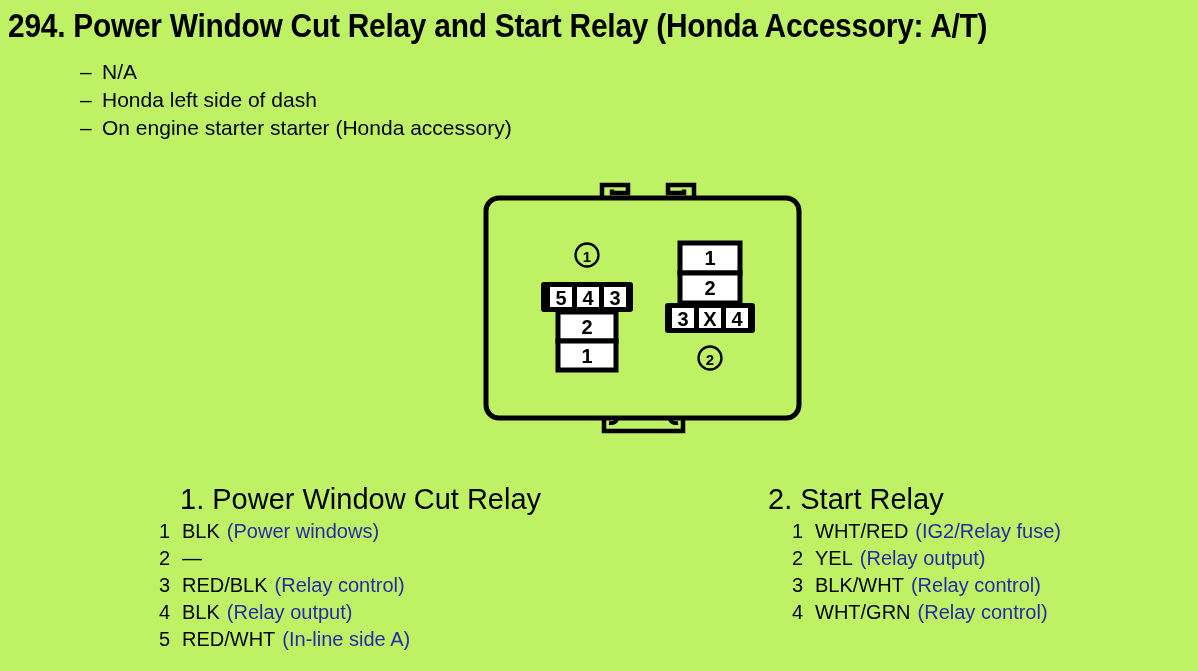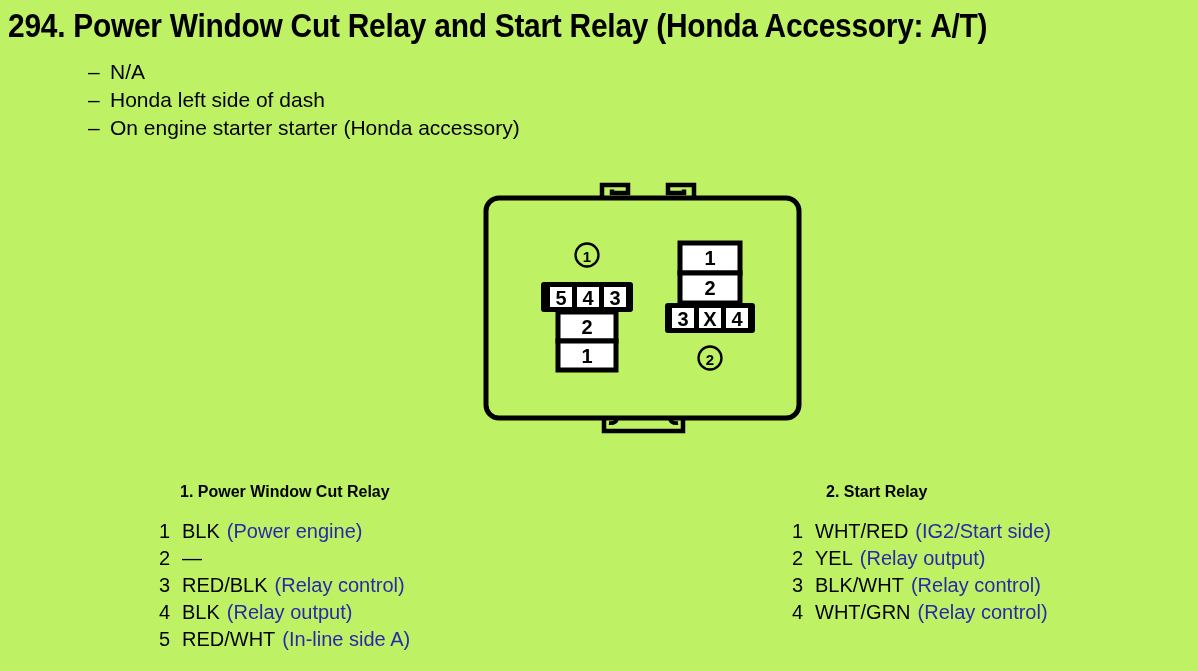--- a/index.html
+++ b/index.html
@@ -26,47 +26,47 @@
     font-weight: 700;
     white-space: nowrap;
     transform: scaleX(0.88);
     transform-origin: left top;
     letter-spacing: -0.3px;
   }
 
   
   .notes {
     position: absolute;
-    left: 88px;
+    left: 80px;
     top: 58px;
     font-size: 21px;
     line-height: 28px;
   }
   .note-line { white-space: nowrap; }
   .note-marker { display: inline-block; width: 22px; }
 
   
   .diagram-svg {
     position: absolute;
     left: 440px;
     top: 160px;
     width: 400px;
     height: 290px;
   }
 
   
   .legend-heading {
     position: absolute;
     top: 483px;
-    font-size: 16px;
-    font-weight: 700;
+    font-size: 29px;
+    font-weight: 400;
     white-space: nowrap;
   }
   .legend-heading.left  { left: 180px; }
-  .legend-heading.right { left: 826px; }
+  .legend-heading.right { left: 768px; }
 
   .legend-rows {
     position: absolute;
     top: 518px;
     font-size: 20px;
   }
   .legend-rows.left  { left: 159px; }
   .legend-rows.right { left: 792px; }
 
   .legend-row {
@@ -147,21 +147,21 @@
       <circle cx="710" cy="358" r="11.5" fill="none" stroke="#000" stroke-width="2.3"></circle>
       <text x="710" y="359" font-size="15" text-anchor="middle" dominant-baseline="central">2</text>
     </g>
   </svg>
 
   <div class="legend-heading left">1. Power Window Cut Relay</div>
   <div class="legend-rows left">
     <div class="legend-row">
       <span class="pin-num">1</span>
         <span class="wire">BLK</span>
-        <span class="func">(Power engine)</span>
+        <span class="func">(Power windows)</span>
     </div>
     <div class="legend-row">
       <span class="pin-num">2</span>
         <span class="wire">—</span>
         <span class="func"></span>
     </div>
     <div class="legend-row">
       <span class="pin-num">3</span>
         <span class="wire">RED/BLK</span>
         <span class="func">(Relay control)</span>
@@ -176,21 +176,21 @@
         <span class="wire">RED/WHT</span>
         <span class="func">(In-line side A)</span>
     </div>
   </div>
 
   <div class="legend-heading right">2. Start Relay</div>
   <div class="legend-rows right">
     <div class="legend-row">
       <span class="pin-num">1</span>
         <span class="wire">WHT/RED</span>
-        <span class="func">(IG2/Start side)</span>
+        <span class="func">(IG2/Relay fuse)</span>
     </div>
     <div class="legend-row">
       <span class="pin-num">2</span>
         <span class="wire">YEL</span>
         <span class="func">(Relay output)</span>
     </div>
     <div class="legend-row">
       <span class="pin-num">3</span>
         <span class="wire">BLK/WHT</span>
         <span class="func">(Relay control)</span>

